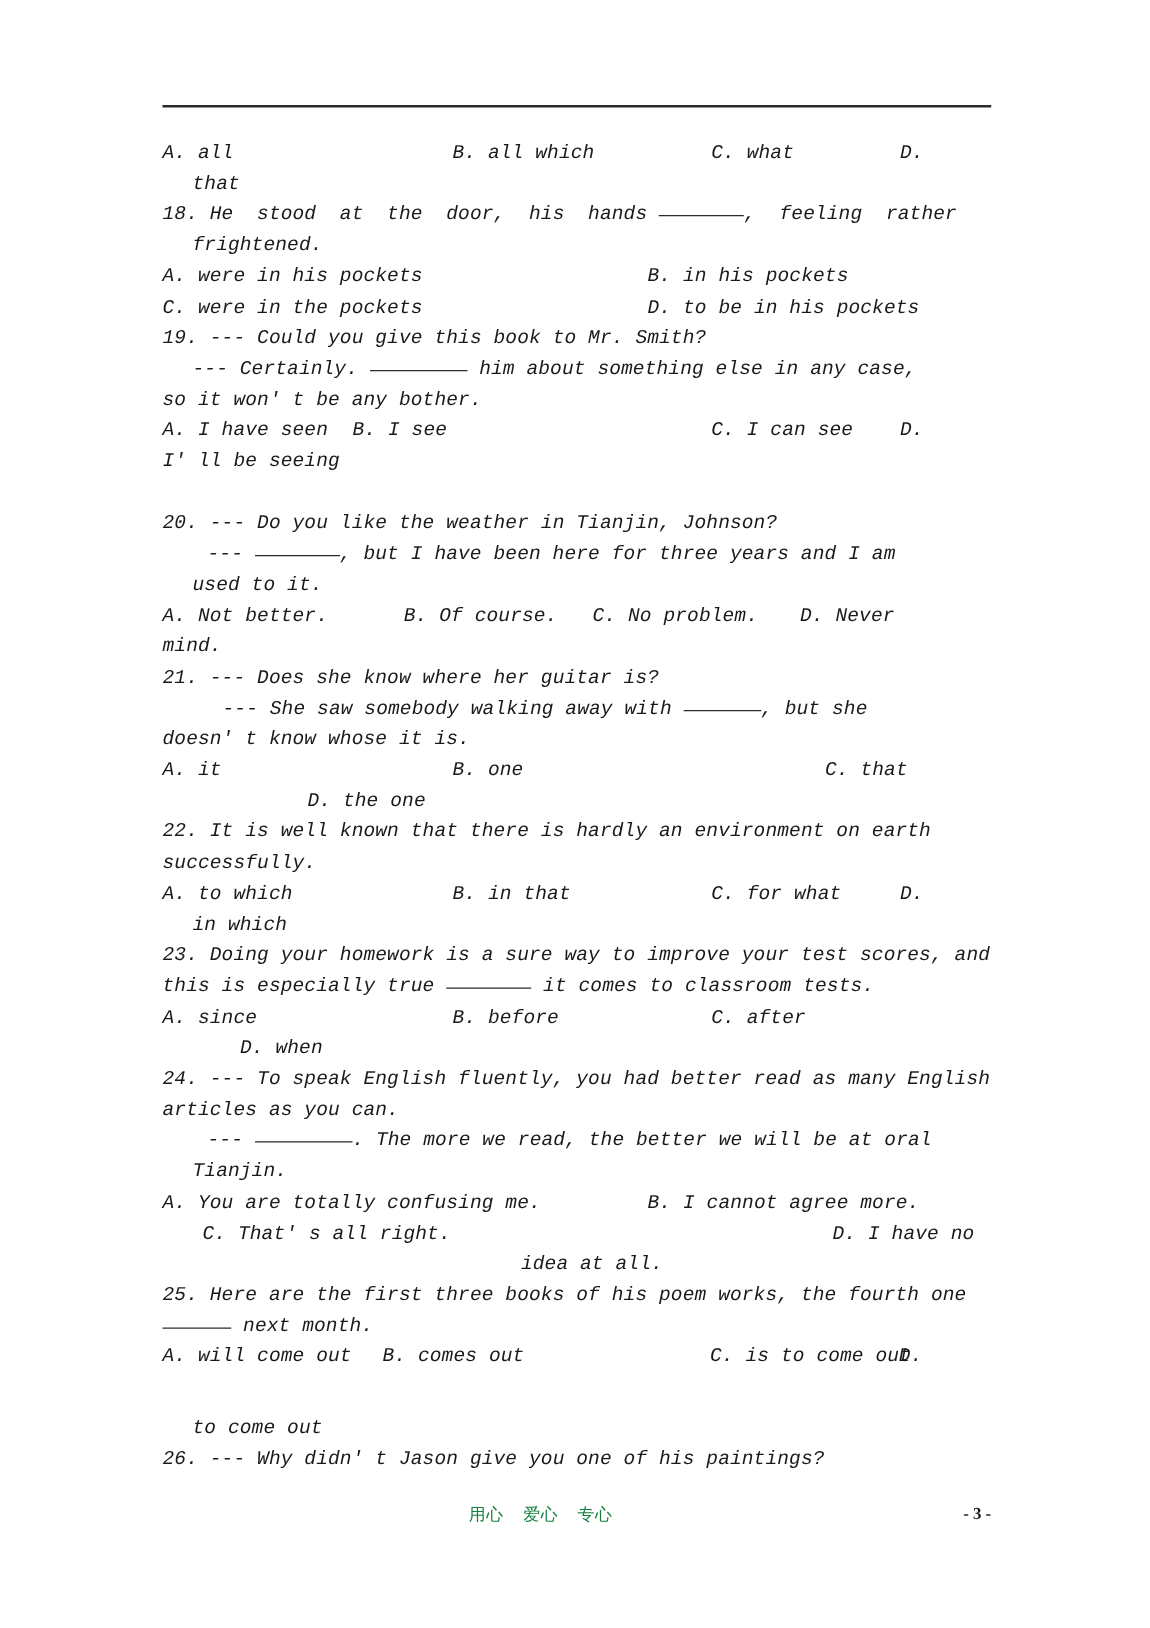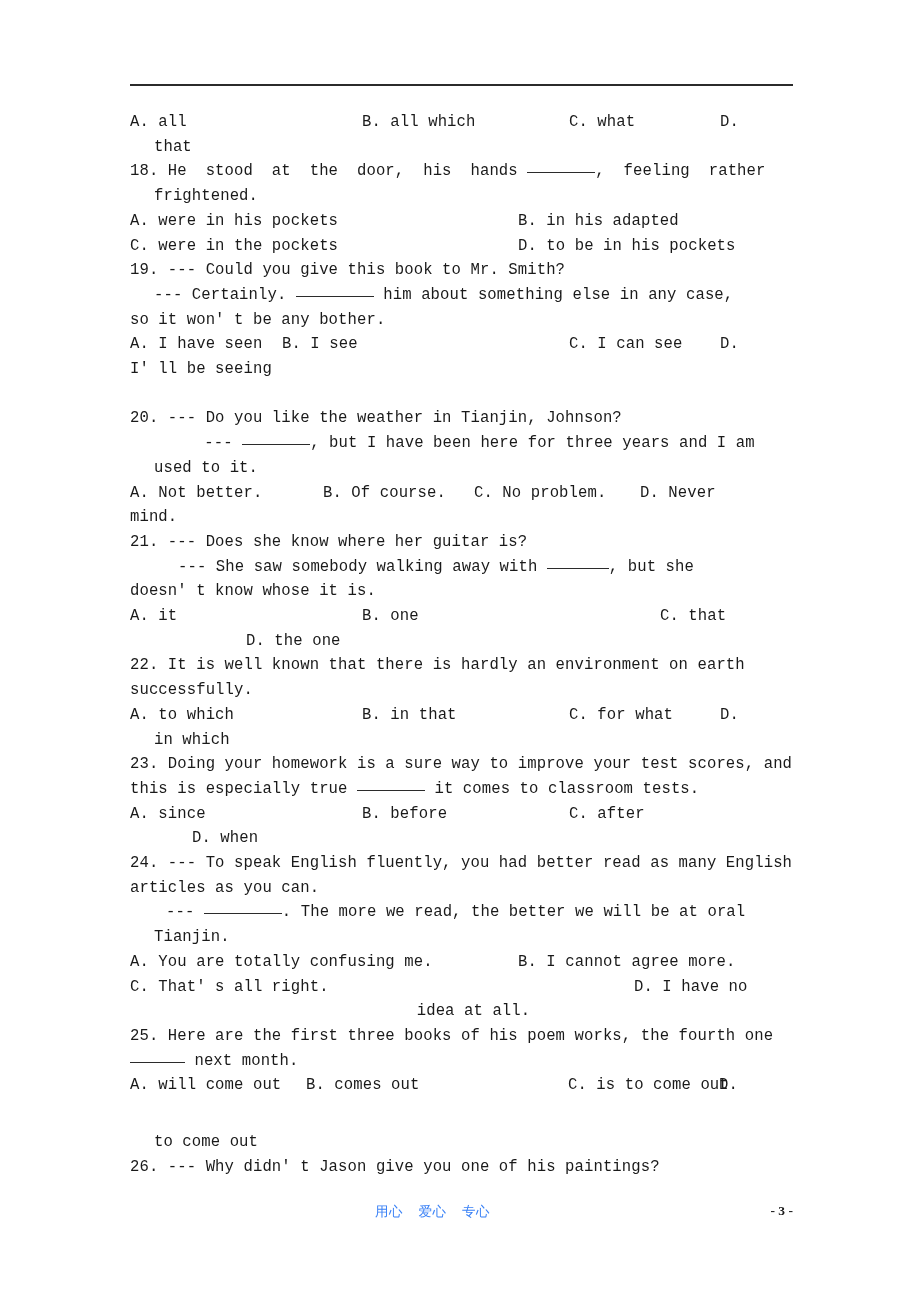--- a/index.html
+++ b/index.html
@@ -33,20 +33,21 @@
 
   
   .body-block {
     position: absolute;
     left: 130px;
     top: 110px;
     width: 663px;
     font-size: 15.6px;
     line-height: 24.7px;
     letter-spacing: 0.1px;
+    font-style: italic;
   }
 
   .line {
     white-space: pre;
     min-height: 24.7px;
   }
   .line.spacer {
     height: 24.7px;
   }
 
@@ -77,21 +78,21 @@
     height: 26px;
     font-size: 13.5px;
   }
   .footer-center {
     position: absolute;
     left: 245px;
     top: 0;
     white-space: pre;
     font-family: "Liberation Serif", "DejaVu Serif", serif;
     letter-spacing: 0.5px;
-    color: #3b82f6;
+    color: #15803d;
   }
   .footer-pageno {
     position: absolute;
     right: 0;
     top: 0;
     white-space: pre;
     font-family: "Liberation Serif", "DejaVu Serif", serif;
     font-weight: bold;
     font-size: 13.5px;
     color: #1a1a1a;
@@ -105,34 +106,34 @@
   <div class="header-rule"></div>
 
   <div class="body-block" id="body-block">
       <div>
         <div class="line"><span class="opt" style="width: 232px;">A. all</span><span class="opt" style="width: 207px;">B. all which</span><span class="opt" style="width: 151px;">C. what</span><span class="opt">D.</span></div>
         <div class="line" style="padding-left: 24px;">that</div>
       </div>
       <div>
         <div class="line"><span>18. He  stood  at  the  door,  his  hands </span><span class="blank b68"></span><span>,  feeling  rather</span></div>
         <div class="line" style="padding-left: 24px;">frightened.</div>
-        <div class="line"><span class="opt" style="width: 388px;">A. were in his pockets</span><span class="opt">B. in his adapted</span></div>
+        <div class="line"><span class="opt" style="width: 388px;">A. were in his pockets</span><span class="opt">B. in his pockets</span></div>
         <div class="line"><span class="opt" style="width: 388px;">C. were in the pockets</span><span class="opt">D. to be in his pockets</span></div>
       </div>
       <div>
         <div class="line">19. --- Could you give this book to Mr. Smith?</div>
         <div class="line" style="padding-left: 24px;"><span>--- Certainly. </span><span class="blank b78"></span><span> him about something else in any case,</span></div>
         <div class="line">so it won' t be any bother.</div>
         <div class="line"><span class="opt" style="width: 152px;">A. I have seen</span><span class="opt" style="width: 287px;">B. I see</span><span class="opt" style="width: 151px;">C. I can see</span><span class="opt">D.</span></div>
         <div class="line">I' ll be seeing</div>
       </div>
       <div class="line spacer"></div>
       <div>
         <div class="line">20. --- Do you like the weather in Tianjin, Johnson?</div>
-        <div class="line" style="padding-left: 36px; text-align: center;"><span>--- </span><span class="blank b68"></span><span>, but I have been here for three years and I am</span></div>
+        <div class="line" style="padding-left: 36px;"><span>--- </span><span class="blank b68"></span><span>, but I have been here for three years and I am</span></div>
         <div class="line" style="padding-left: 24px;">used to it.</div>
         <div class="line"><span class="opt" style="width: 193px;">A. Not better.</span><span class="opt" style="width: 151px;">B. Of course.</span><span class="opt" style="width: 166px;">C. No problem.</span><span class="opt">D. Never</span></div>
         <div class="line">mind.</div>
       </div>
       <div>
         <div class="line">21. --- Does she know where her guitar is?</div>
         <div class="line" style="padding-left: 48px;"><span>--- She saw somebody walking away with </span><span class="blank b62"></span><span>, but she</span></div>
         <div class="line">doesn' t know whose it is.</div>
         <div class="line"><span class="opt" style="width: 232px;">A. it</span><span class="opt" style="width: 298px;">B. one</span><span class="opt">C. that</span></div>
         <div class="line" style="padding-left: 116px;">D. the one</div>
@@ -148,21 +149,21 @@
         <div class="line"><span>this is especially true </span><span class="blank b68"></span><span> it comes to classroom tests.</span></div>
         <div class="line"><span class="opt" style="width: 232px;">A. since</span><span class="opt" style="width: 207px;">B. before</span><span class="opt">C. after</span></div>
         <div class="line" style="padding-left: 62px;">D. when</div>
       </div>
       <div>
         <div class="line">24. --- To speak English fluently, you had better read as many English</div>
         <div class="line">articles as you can.</div>
         <div class="line" style="padding-left: 36px;"><span>--- </span><span class="blank b78"></span><span>. The more we read, the better we will be at oral</span></div>
         <div class="line" style="padding-left: 24px;">Tianjin.</div>
         <div class="line"><span class="opt" style="width: 388px;">A. You are totally confusing me.</span><span class="opt">B. I cannot agree more.</span></div>
-        <div class="line"><span class="opt" style="width: 504px;">C. That' s all right.</span><span class="opt">D. I have no</span></div>
+        <div class="line"><span class="opt" style="width: 504px; margin-left: 32px;">C. That' s all right.</span><span class="opt">D. I have no</span></div>
         <div class="line" style="padding-left: 24px; text-align: center;">idea at all.</div>
       </div>
       <div>
         <div class="line">25. Here are the first three books of his poem works, the fourth one</div>
         <div class="line"><span class="blank b55"></span><span> next month.</span></div>
         <div class="line"><span class="opt" style="width: 176px;">A. will come out</span><span class="opt" style="width: 262px;">B. comes out</span><span class="opt" style="width: 151px;">C. is to come out</span><span class="opt">D.</span></div>
         <div class="line" style="padding-left: 24px; margin-top: 32px;">to come out</div>
       </div>
       <div>
         <div class="line">26. --- Why didn' t Jason give you one of his paintings?</div>

